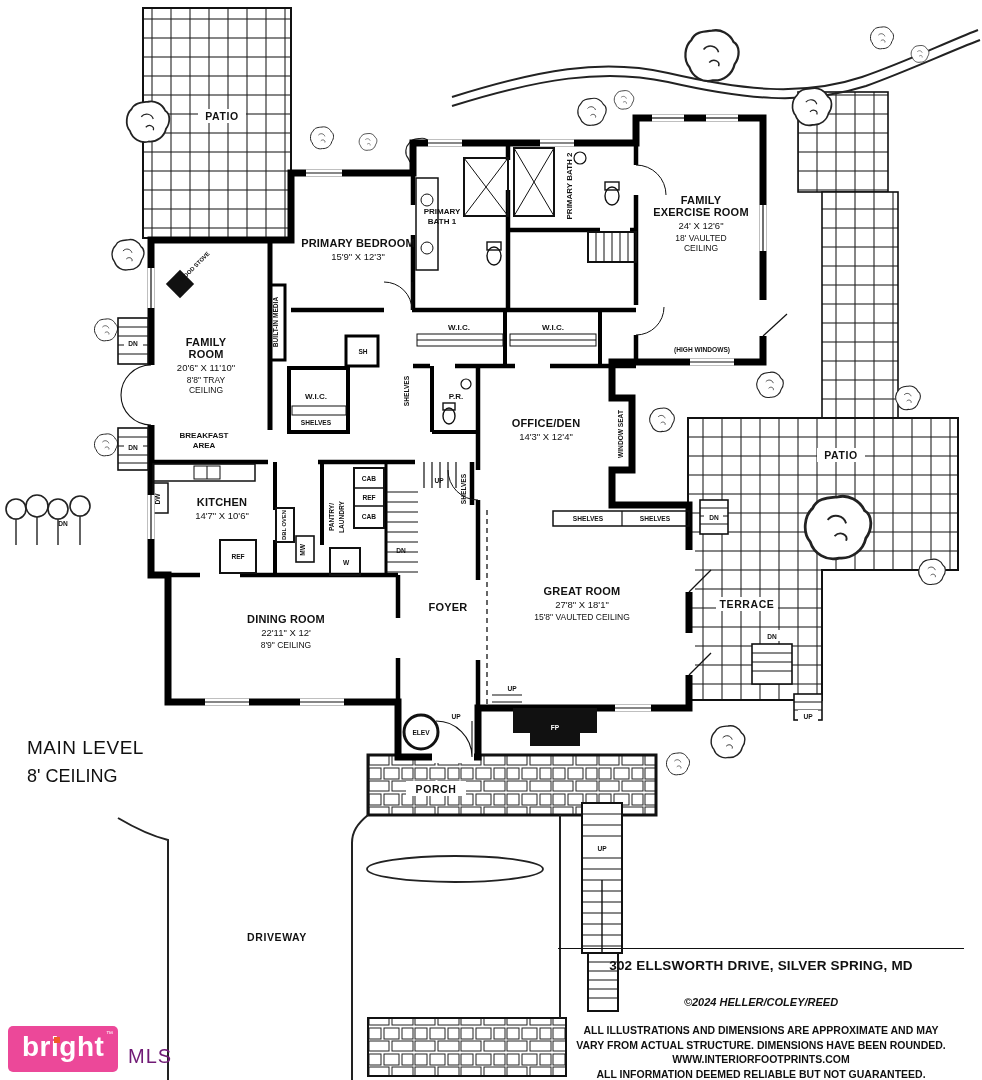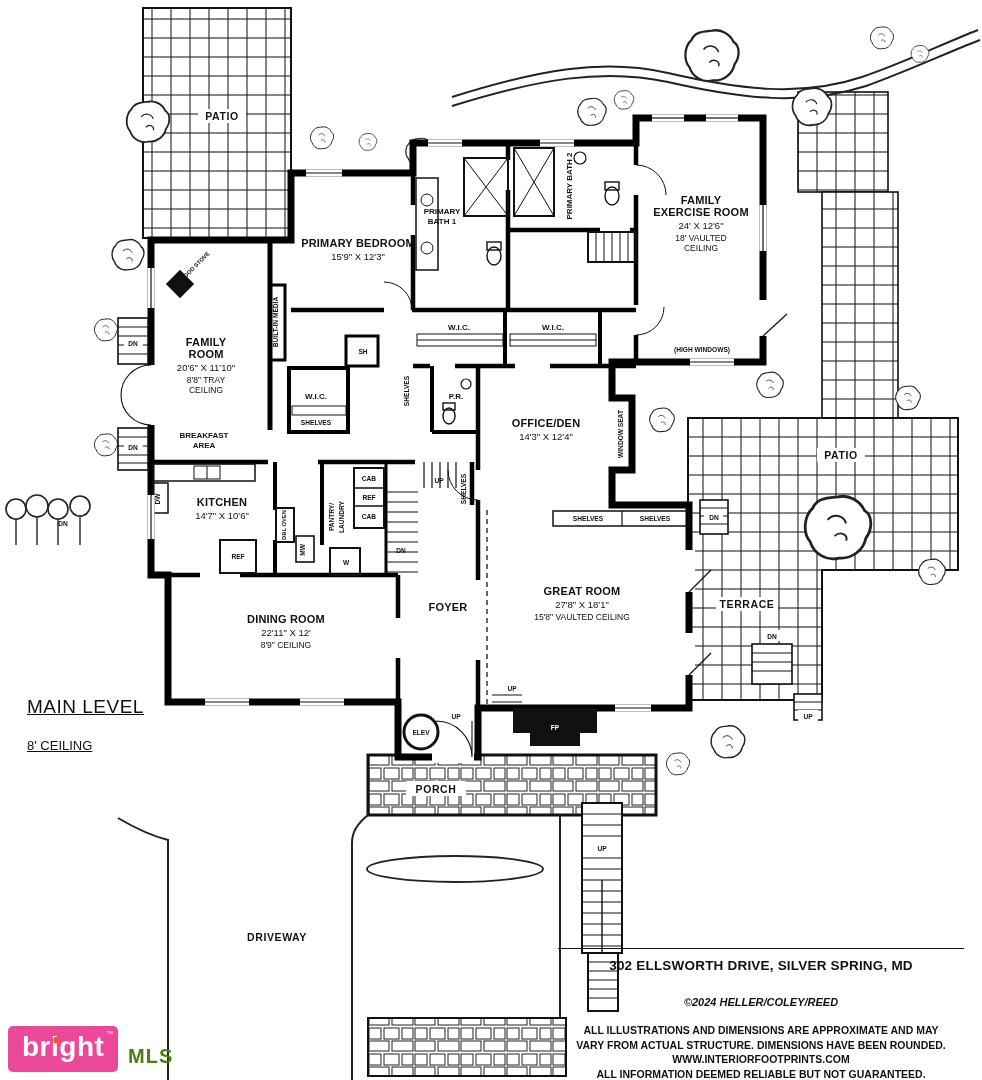--- a/index.html
+++ b/index.html
@@ -7,35 +7,35 @@
          font-family:"Liberation Sans",sans-serif;color:#111;}
   svg{position:absolute;left:0;top:0;}
   svg text{text-anchor:middle;fill:#111;font-family:"Liberation Sans",sans-serif;}
   .t-room{font-size:11px;font-weight:bold;letter-spacing:.2px;}
   .t-dim{font-size:9.5px;}
   .t-note{font-size:8.5px;}
   .t-big{font-size:10.5px;font-weight:bold;letter-spacing:.6px;}
   .t-sm{font-size:8px;font-weight:bold;}
   .t-xs{font-size:6.6px;font-weight:bold;}
   .t-tiny{font-size:5.8px;font-weight:bold;}
-  .level-title{position:absolute;left:27px;top:696px;text-decoration:underline;}
+  .level-title{position:absolute;left:27px;top:737px;}
   .level-name{font-size:19px;letter-spacing:.5px;}
-  .level-ceiling{font-size:13px;margin-top:20px;}
+  .level-ceiling{font-size:18px;margin-top:7px;}
   .footer{position:absolute;left:558px;top:948px;width:406px;text-align:center;}
   .footer-rule{border-top:1.5px solid #111;width:100%;}
   .addr{font-size:13.5px;font-weight:bold;margin-top:9px;letter-spacing:.2px;}
   .copy{font-size:11px;font-weight:bold;margin-top:23px;font-style:italic;}
   .disc{font-size:10.5px;font-weight:bold;line-height:14.5px;}
   .disc.first{margin-top:15px;}
   .brand{position:absolute;left:8px;top:1026px;width:220px;height:48px;}
   .brand-box{position:absolute;left:0;top:0;width:110px;height:46px;background:#ec4899;border-radius:5px;}
   .brand-name{position:absolute;left:14px;top:5px;color:#fff;font-size:28px;font-weight:bold;letter-spacing:.5px;}
   .brand-dot{position:absolute;left:46px;top:11px;width:6px;height:6px;background:#f05a28;}
   .brand-tm{position:absolute;right:5px;top:4px;color:#fff;font-size:7px;}
-  .brand-suffix{position:absolute;left:120px;bottom:6px;color:#4d7c0f;font-size:20px;font-weight:bold;letter-spacing:1px;}
+  .brand-suffix{position:absolute;left:120px;bottom:6px;color:#701a75;font-size:20px;font-weight:normal;letter-spacing:1px;}
 </style>
 </head>
 <body>
 
 <div class="stage">
 
 <svg width="982" height="1080" viewBox="0 0 982 1080" xmlns="http://www.w3.org/2000/svg">
   <defs>
     <pattern id="tile" width="19" height="19" patternUnits="userSpaceOnUse">
       <rect width="19" height="19" fill="#fff" stroke="#222" stroke-width="1.1"></rect>

